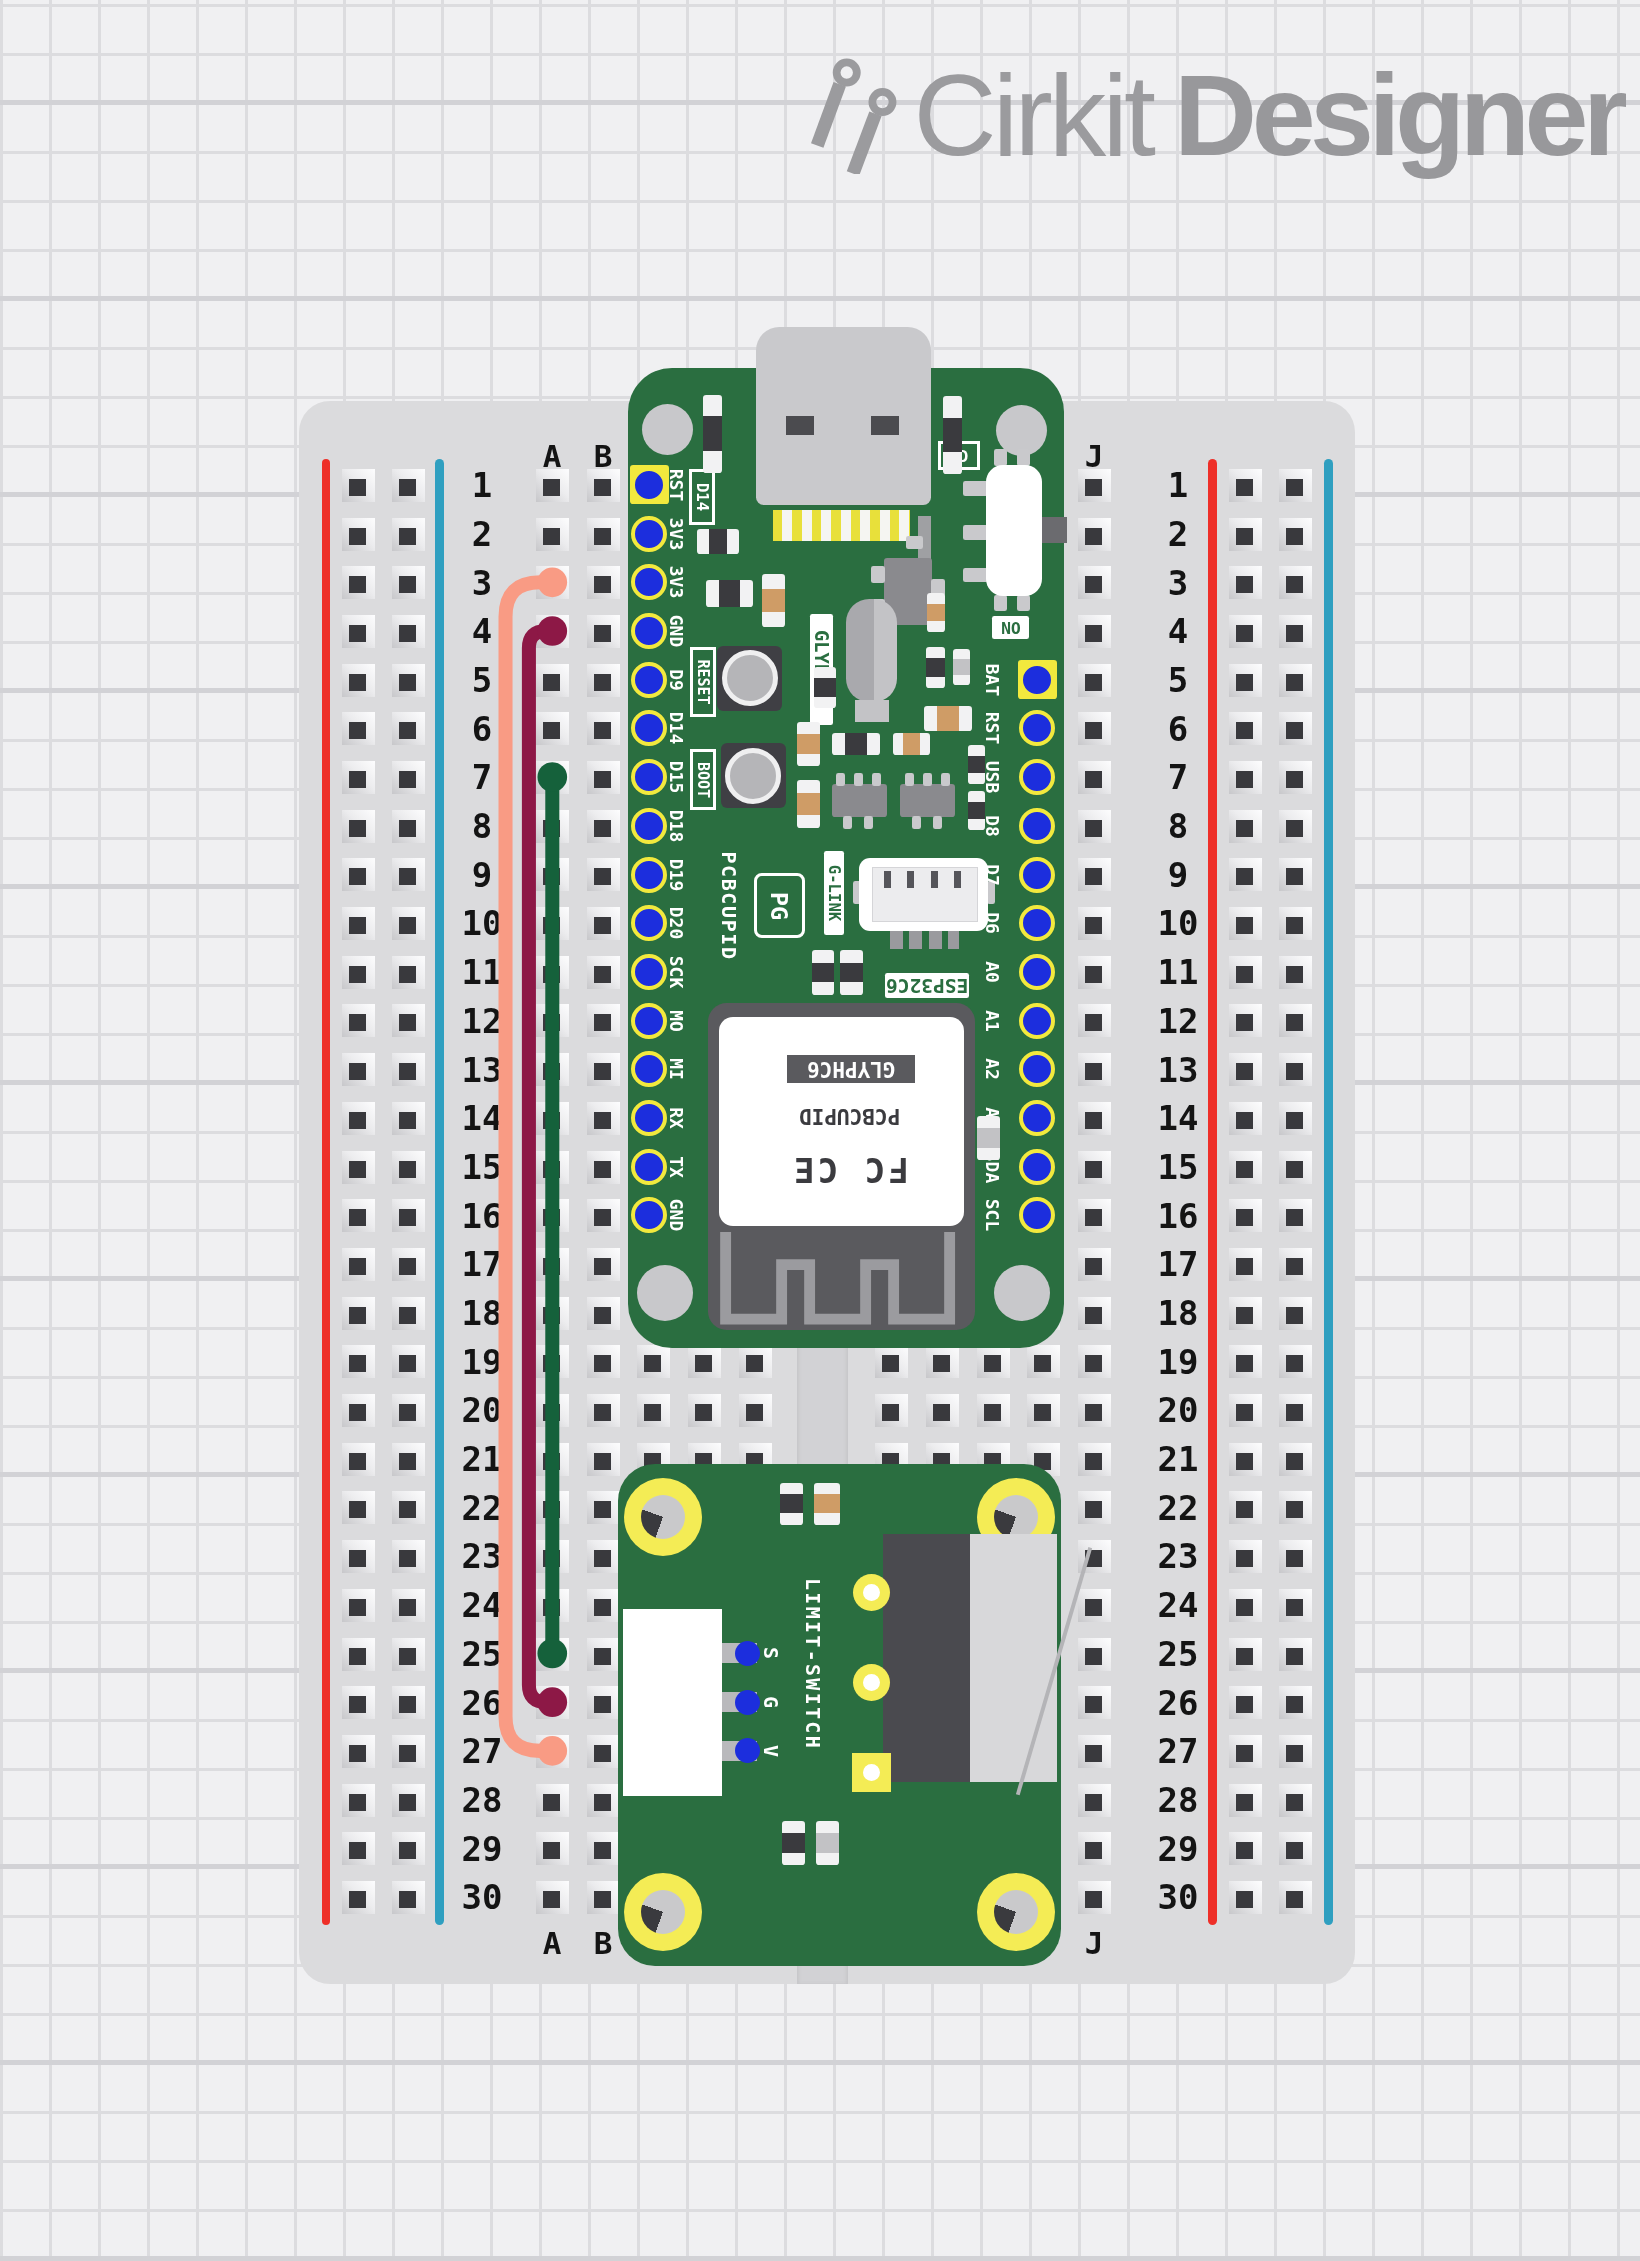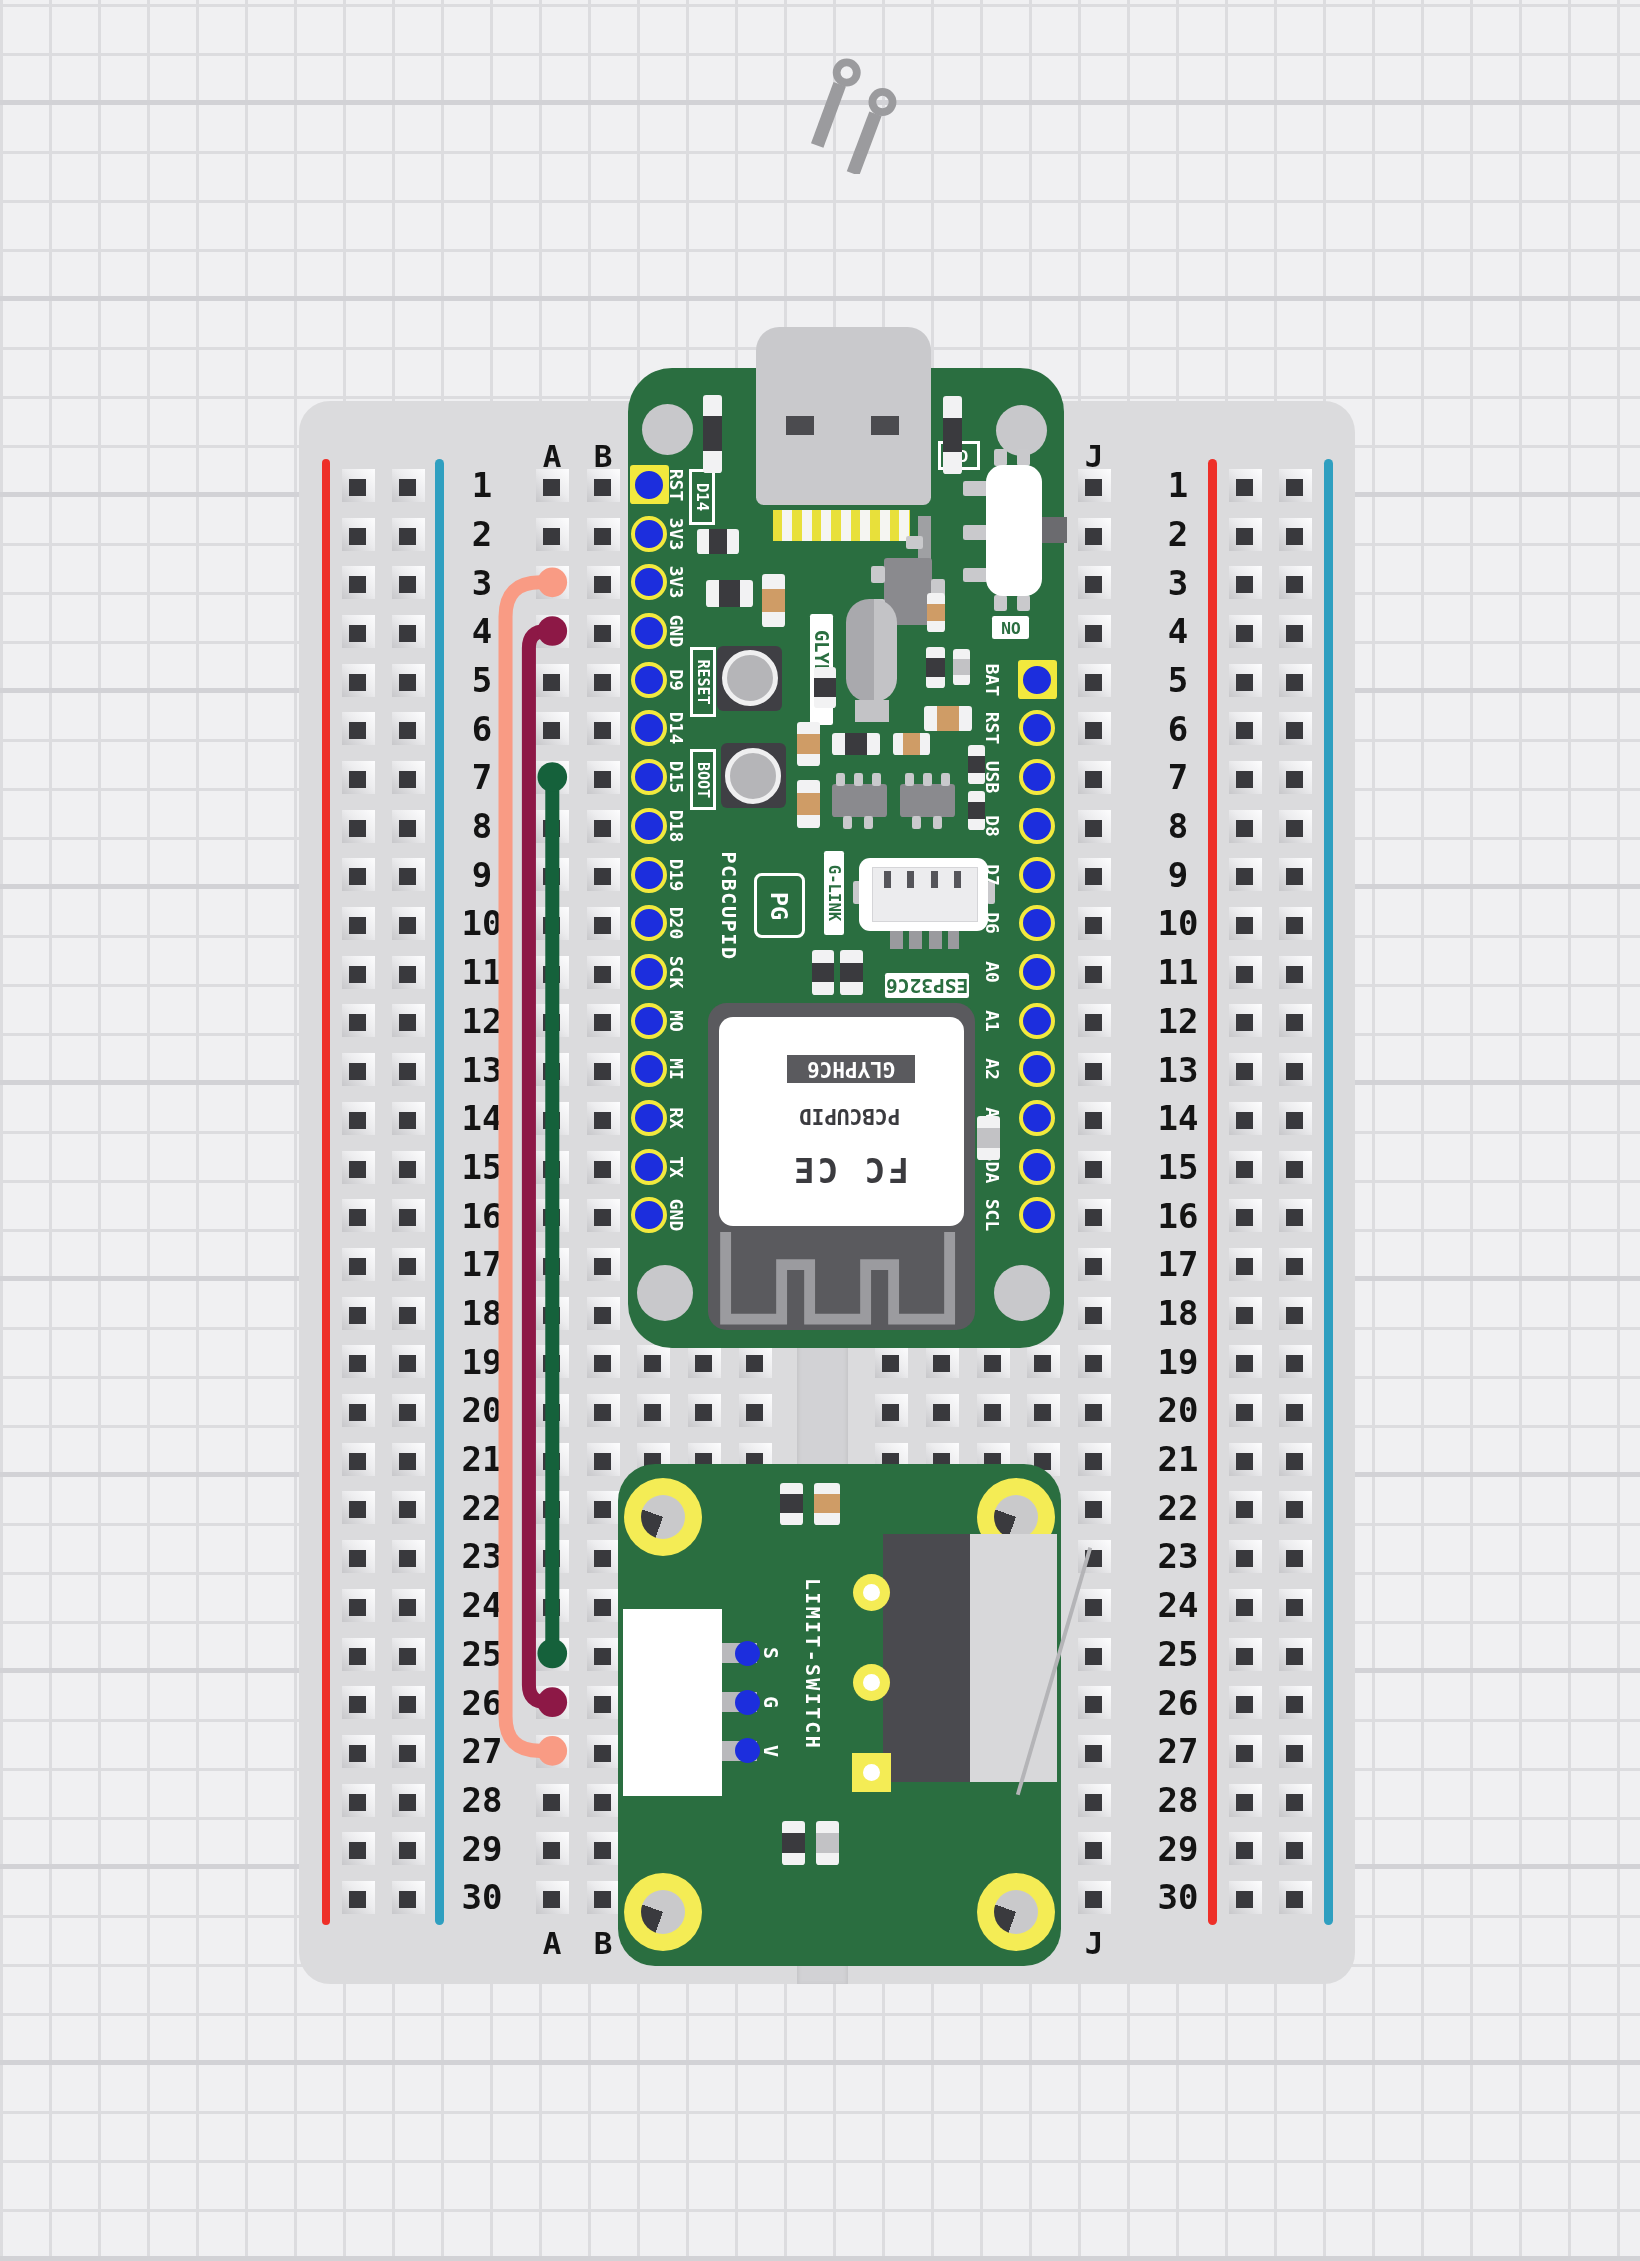--- a/index.html
+++ b/index.html
@@ -81,20 +81,21 @@
 
   <div id="logo">
     <svg width="87" height="119" viewBox="0 0 112 152">
       <g stroke="#9b9b9e" fill="none">
         <circle cx="46" cy="22" r="13" stroke-width="10"></circle>
         <line x1="37" y1="37" x2="8" y2="116" stroke-width="17"></line>
         <circle cx="92" cy="60" r="13" stroke-width="10"></circle>
         <line x1="83" y1="75" x2="54" y2="152" stroke-width="17"></line>
       </g>
     </svg>
+    <div class="txt"><span class="light">Cirkit</span><span class="bold">Designer</span></div>
   </div>
 
   <div id="breadboard">
     <div class="channel"></div>
   <div class="rail" style="left: 22.6px; background: rgb(238, 47, 40);"></div>
       <div class="rail" style="left: 136px; background: rgb(47, 159, 192);"></div>
       <div class="rail" style="left: 909px; background: rgb(238, 47, 40);"></div>
       <div class="rail" style="left: 1025px; background: rgb(47, 159, 192);"></div>
       <div class="hole" style="left: 43px; top: 68px;">
         <i></i>

